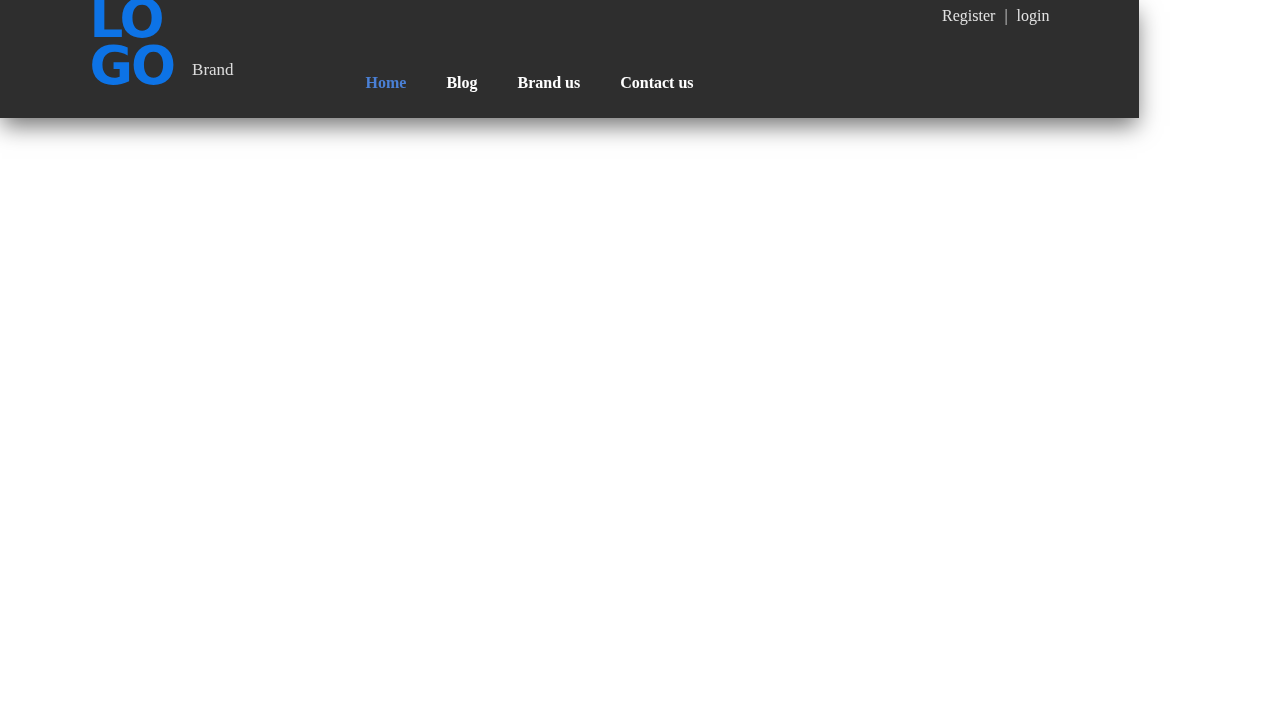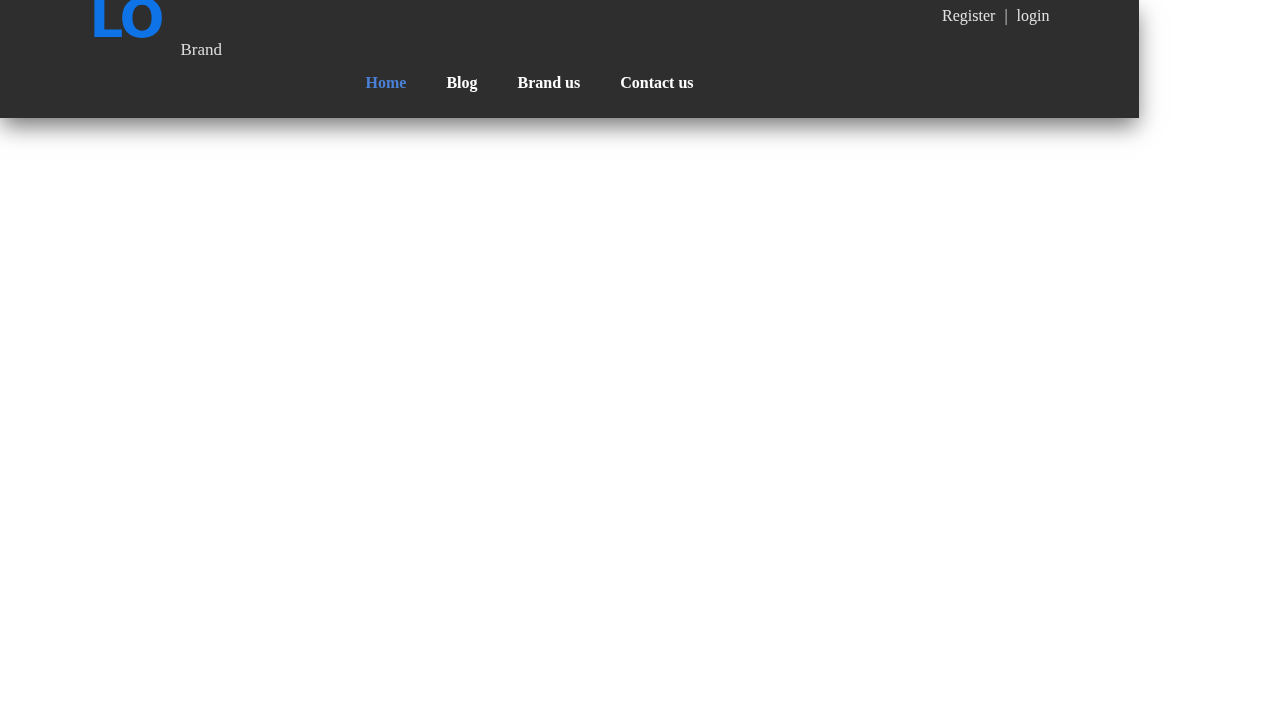--- a/index.html
+++ b/index.html
@@ -52,21 +52,21 @@
   }
   .logo-mark .logo-line {
     display: block;
   }
 
   .brand-name {
     font-family: "Liberation Serif", serif;
     font-size: 17px;
     color: #dcdcdc;
     margin-left: 18px;
-    margin-top: 40px;
+    margin-top: 60px;
     white-space: nowrap;
   }
 
   
   .account-links {
     position: absolute;
     right: 0;
     top: 7px;
     font-family: "Liberation Serif", serif;
     font-size: 16px;
@@ -113,20 +113,21 @@
 </style>
 </head>
 <body>
 
 <header class="site-header">
   <div class="header-inner">
 
     <div class="brand-block">
       <div class="logo-mark">
         <span class="logo-line">LO</span>
+        <span class="logo-line">GO</span>
       </div>
       <div class="brand-name">Brand</div>
     </div>
 
     <div class="account-links">
       <a href="#" class="account-link">Register</a><span class="sep">|</span><a href="#" class="account-link">login</a>
     </div>
 
     <nav class="main-nav">
       <a href="#" class="nav-link is-active">Home</a>

